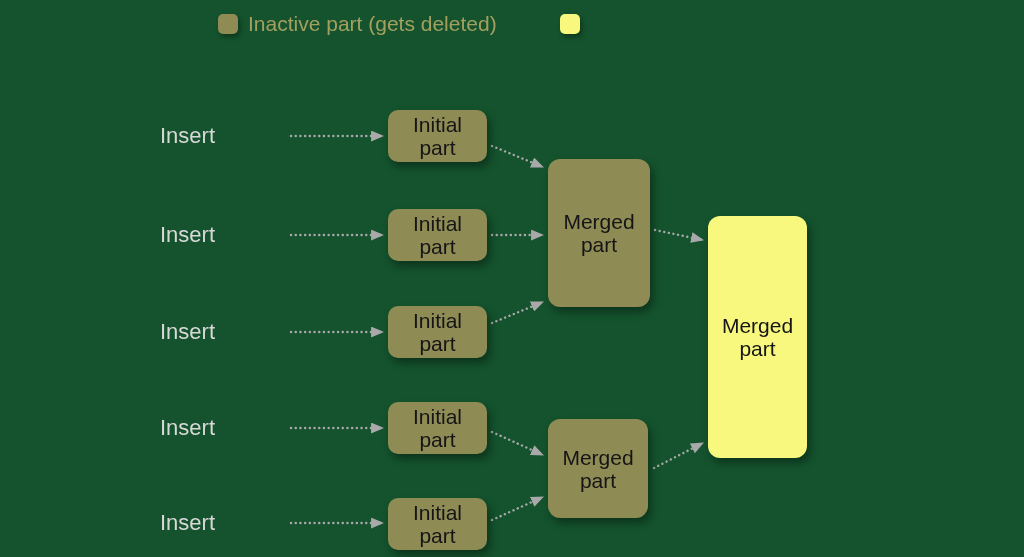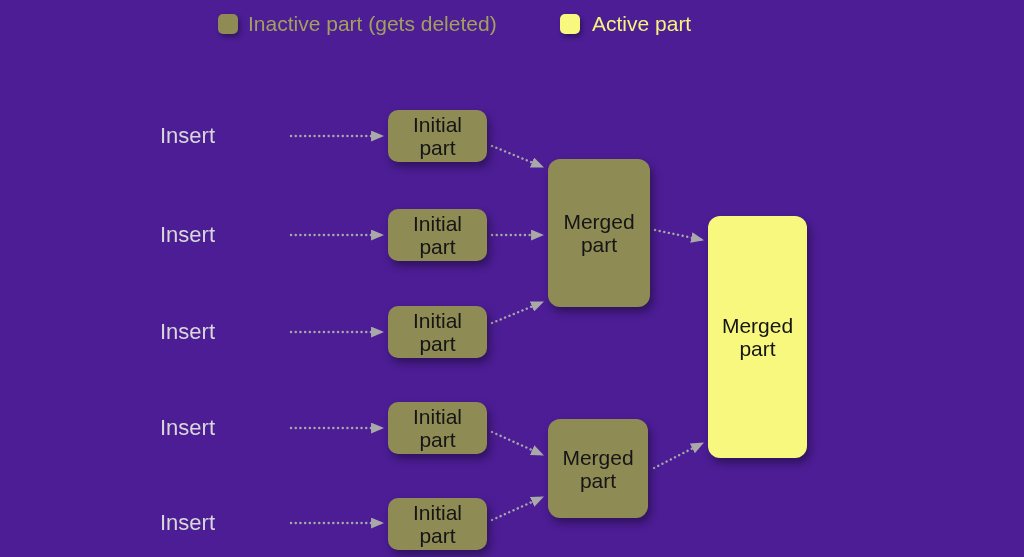--- a/index.html
+++ b/index.html
@@ -1,20 +1,20 @@
 <!DOCTYPE html>
 <html><head>
 <meta charset="utf-8">
 <style>
   html, body { margin: 0; padding: 0; background: #23251f; }
   .stage {
     position: relative;
     width: 1024px;
     height: 557px;
-    background: #4c1d95;
+    background: #14532d;
     font-family: "Liberation Sans", sans-serif;
     overflow: hidden;
   }
   .arrows { position: absolute; left: 0; top: 0; }
 
   
   .swatch {
     position: absolute;
     width: 20px; height: 20px;
     border-radius: 5px;
@@ -108,21 +108,20 @@
       <path d="M492,432 L543,455" marker-end="url(#ah)"></path>
       <path d="M492,520 L543,497" marker-end="url(#ah)"></path>
       <path d="M655,230 L703,240" marker-end="url(#ah)"></path>
       <path d="M654,468 L703,443" marker-end="url(#ah)"></path>
     </g>
   </svg>
 
   <span class="swatch inactive"></span>
   <span class="legend-label inactive-text">Inactive part (gets deleted)</span>
   <span class="swatch active"></span>
-  <span class="legend-label active-text">Active part</span>
 
   <div class="insert i1">Insert</div>
   <div class="insert i2">Insert</div>
   <div class="insert i3">Insert</div>
   <div class="insert i4">Insert</div>
   <div class="insert i5">Insert</div>
 
   <div class="node initial n1">
     <span>Initial part</span>
   </div>

